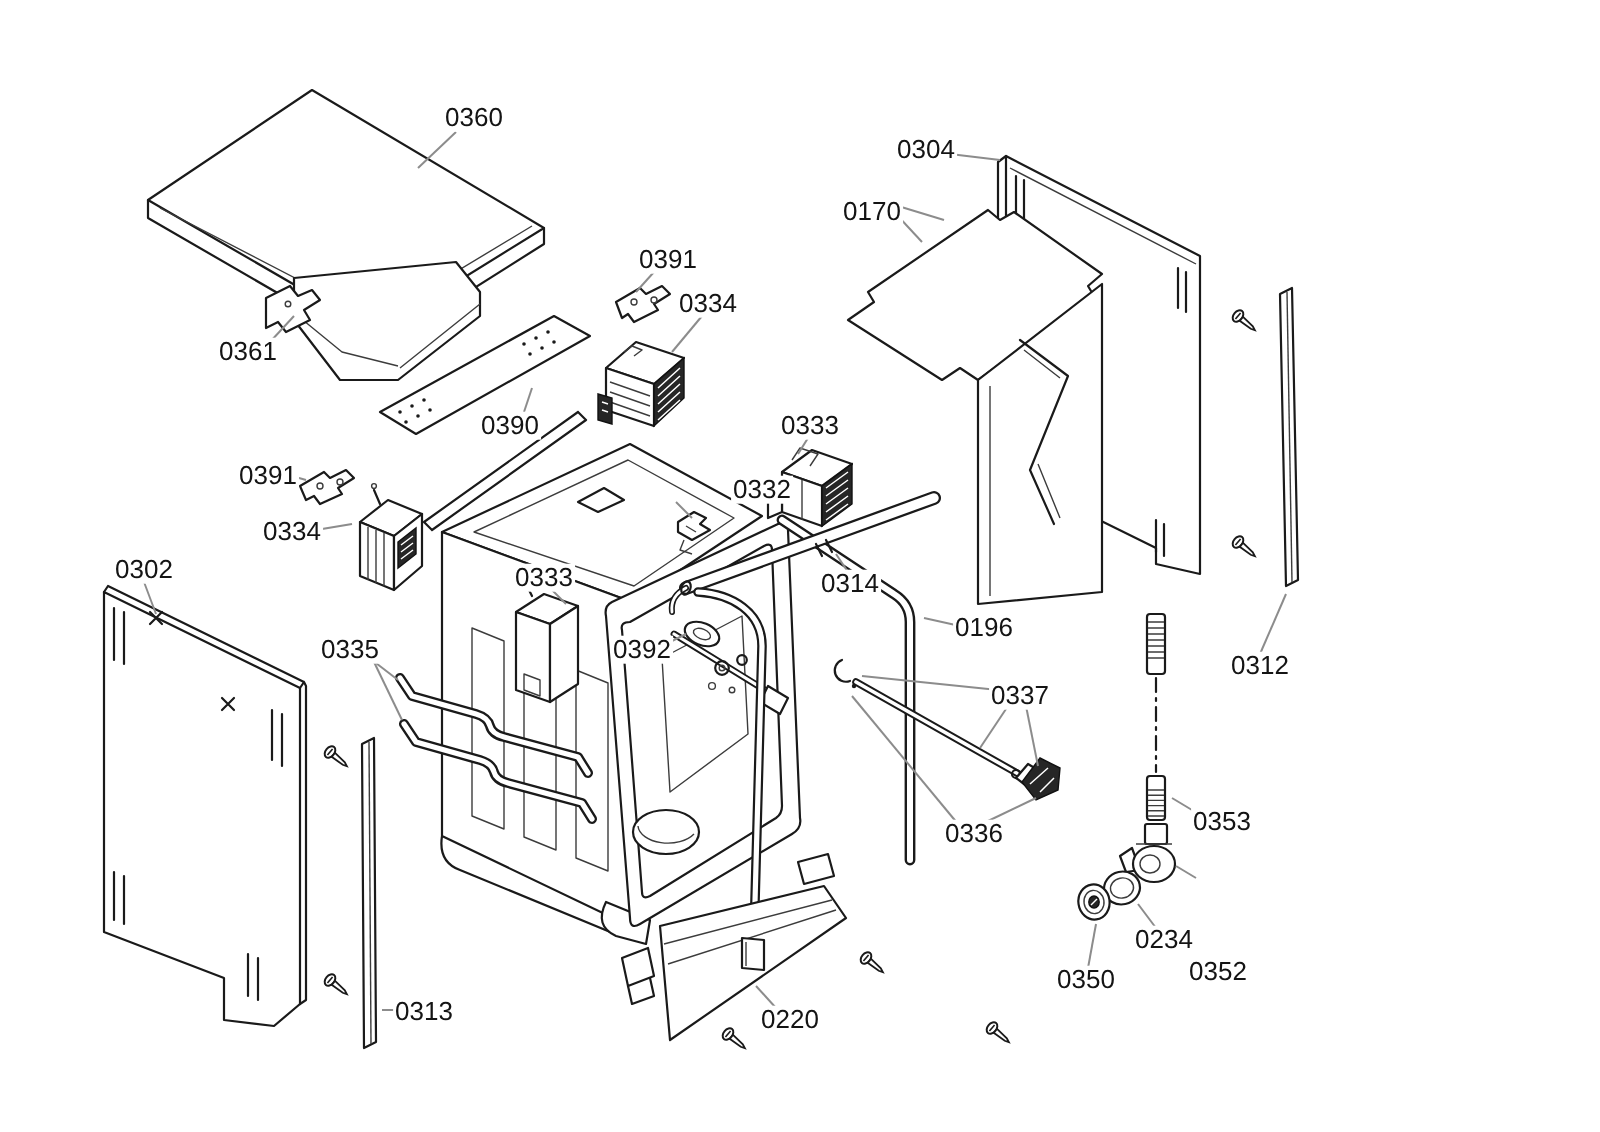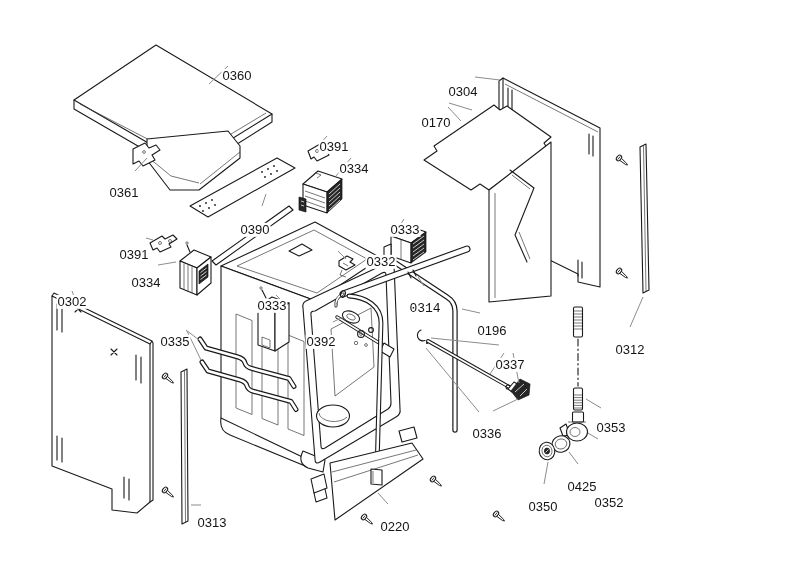--- a/index.html
+++ b/index.html
@@ -16,21 +16,21 @@
   .w  { fill:#fff; stroke:var(--line); stroke-width:1.1; stroke-linejoin:round; }
   .l  { fill:none; stroke:var(--line); stroke-width:1.1; stroke-linejoin:round; stroke-linecap:round; }
   .t  { fill:none; stroke:#3c3c3c; stroke-width:.7;  stroke-linejoin:round;}
   .d  { fill:#262626; stroke:#111; stroke-width:.7; }
   .wl { stroke:#fff; stroke-width:.75; fill:none; }
   .leader{ fill:none; stroke:var(--leader); stroke-width:1; }
   .tubeB{ fill:none; stroke:var(--line); stroke-linecap:round; stroke-linejoin:round;}
   .tubeW{ fill:none; stroke:#fff; stroke-linecap:round; stroke-linejoin:round;}
   .dot{ fill:var(--line); stroke:none; }
   
-  .labels-layer{position:absolute;left:0;top:17px;width:800px;height:548px;pointer-events:none;}
+  .labels-layer{position:absolute;left:0;top:0;width:800px;height:548px;pointer-events:none;}
   .part-label{
     position:absolute; transform:translate(-50%,-50%);
     font:13px/1.1 "Liberation Sans", sans-serif;
     color:var(--label); background:#fff; padding:0 1px; white-space:nowrap;
   }
   .footer{
     position:absolute; left:8px; top:541px;
     font:12.5px/1.2 "Liberation Sans", sans-serif; color:#111; letter-spacing:.2px;
   }
 </style>
@@ -333,28 +333,28 @@
       <span class="part-label" style="left: 124px; top: 176px;">0361</span>
       <span class="part-label" style="left: 255px; top: 213px;">0390</span>
       <span class="part-label" style="left: 405px; top: 213px;">0333</span>
       <span class="part-label" style="left: 134px; top: 238px;">0391</span>
       <span class="part-label" style="left: 337px; top: 245px; margin-left: 44px;">0332</span>
       <span class="part-label" style="left: 146px; top: 266px;">0334</span>
       <span class="part-label" style="left: 72px; top: 285px;">0302</span>
       <span class="part-label" style="left: 463px; top: 75px;">0304</span>
       <span class="part-label" style="left: 436px; top: 106px;">0170</span>
       <span class="part-label" style="left: 272px; top: 289px;">0333</span>
-      <span class="part-label" style="left: 425px; top: 292px; font-family: Liberation Mono, monospace;">0314</span>
+      <span class="part-label" style="left: 425px; top: 292px;">0314</span>
       <span class="part-label" style="left: 492px; top: 314px;">0196</span>
       <span class="part-label" style="left: 321px; top: 325px;">0392</span>
       <span class="part-label" style="left: 175px; top: 325px;">0335</span>
       <span class="part-label" style="left: 510px; top: 348px;">0337</span>
       <span class="part-label" style="left: 630px; top: 333px;">0312</span>
       <span class="part-label" style="left: 487px; top: 417px;">0336</span>
       <span class="part-label" style="left: 611px; top: 411px;">0353</span>
       <span class="part-label" style="left: 609px; top: 442px; margin-top: 44px;">0352</span>
-      <span class="part-label" style="left: 582px; top: 470px;">0425</span>
+      <span class="part-label" style="left: 582px; top: 470px;">0234</span>
       <span class="part-label" style="left: 543px; top: 490px;">0350</span>
       <span class="part-label" style="left: 212px; top: 506px;">0313</span>
       <span class="part-label" style="left: 395px; top: 510px;">0220</span>
     </div>
 
 </div>
 
 </body></html>

